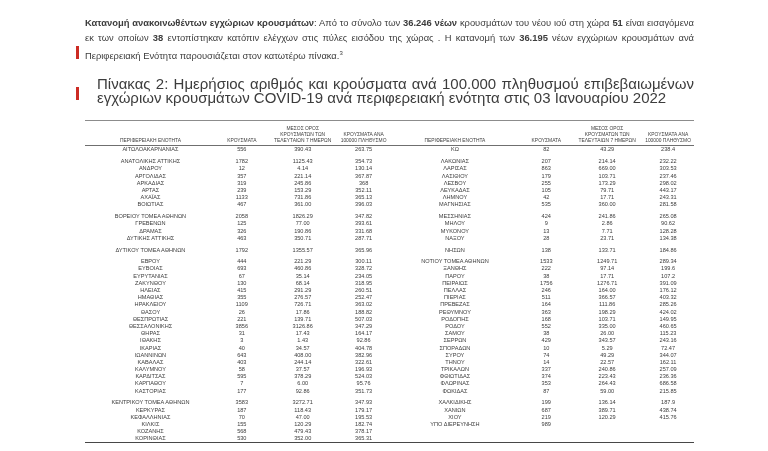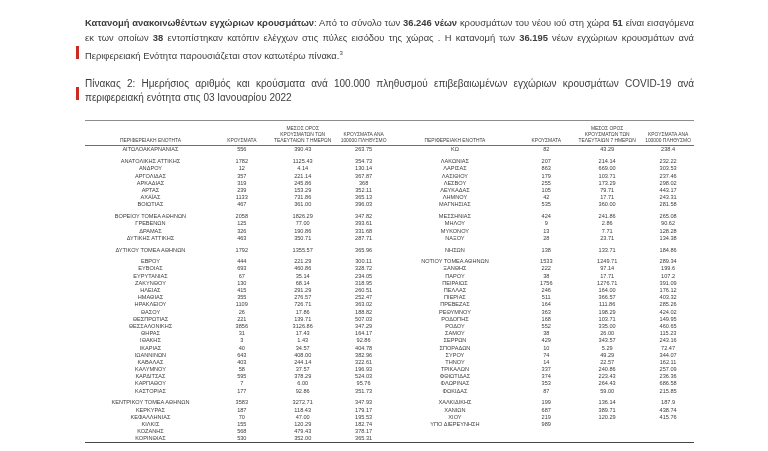--- a/index.html
+++ b/index.html
@@ -4,21 +4,21 @@
 <style>
   html,body{margin:0;padding:0;}
   body{
     width:768px;height:451px;background:#ffffff;overflow:hidden;
     font-family:"Liberation Sans","DejaVu Sans",sans-serif;
     position:relative;
   }
   .content{position:absolute;left:85px;top:16px;width:609px;}
   .intro{font-size:9.4px;line-height:14.8px;color:#3c3c3c;margin:0;text-align:justify;}
   .intro sup{font-size:6px;}
-  .caption{font-size:10px;line-height:14.4px;color:#3c3c3c;margin:13px 0 0 0;text-align:justify;}
+  .caption{font-size:15px;line-height:14.4px;color:#3c3c3c;margin:13px 0 0 12px;text-align:justify;}
   .rule{border-top:1px solid #8c8c8c;margin-top:15px;height:0;}
   .change-bar{position:absolute;width:3px;background:#cc2b24;}
   #bar1{left:-9px;top:30px;height:13px;}
   #bar2{left:-9px;top:71px;height:13px;}
   table.cases{width:100%;border-collapse:collapse;margin-top:5px;border-bottom:1.6px solid #474747;table-layout:fixed;}
   table.cases th{
     font-size:4.9px;line-height:5.7px;font-weight:400;color:#3c3c3c;
     vertical-align:bottom;padding:0 2px 1.5px 2px;border-bottom:0.8px solid #6f6f6f;
     text-align:center;
   }

